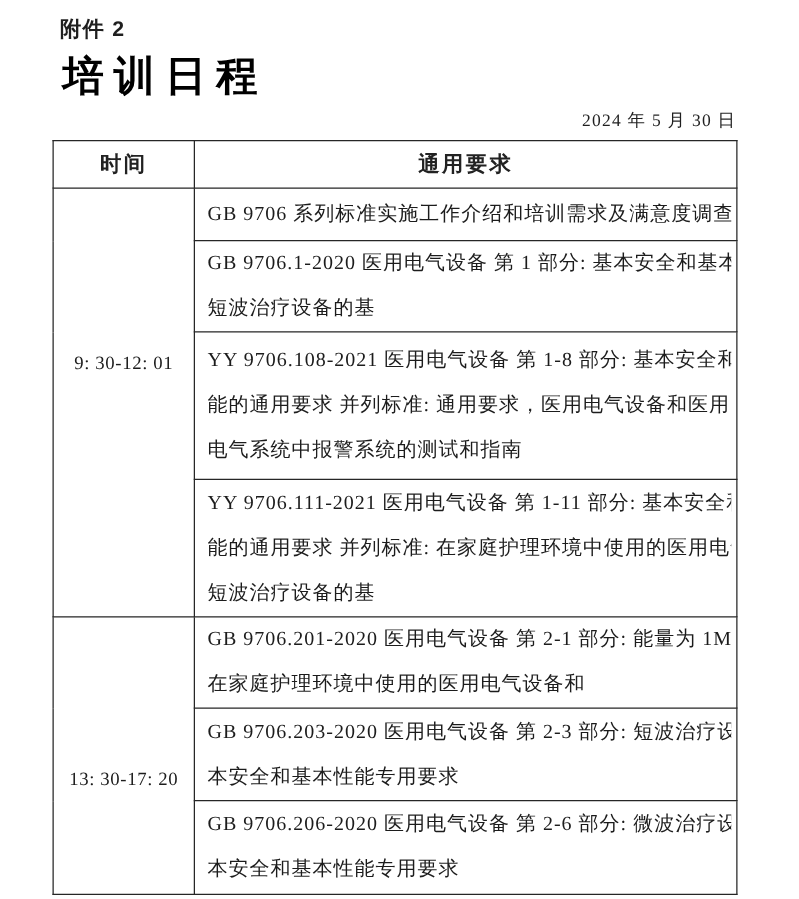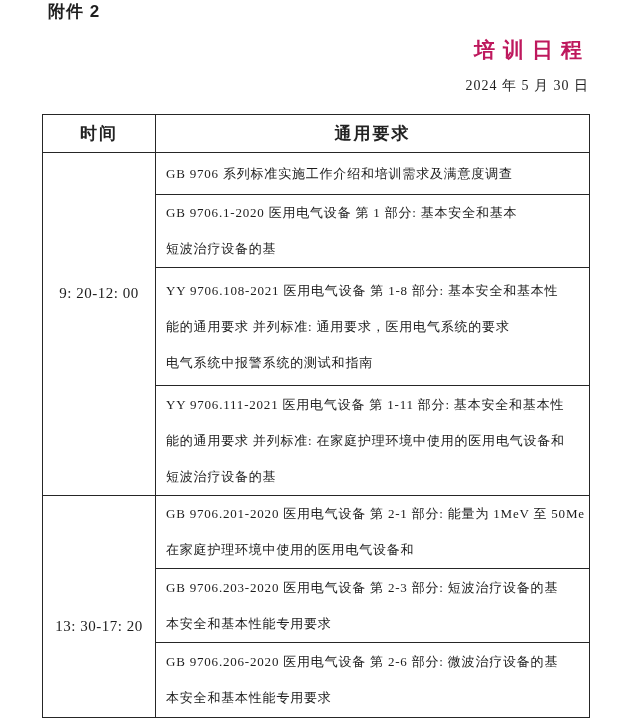--- a/index.html
+++ b/index.html
@@ -5,49 +5,49 @@
   * { margin: 0; padding: 0; box-sizing: border-box; }
   html, body { background: #ffffff; }
   body {
     width: 639px; height: 719px;
     font-family: "Liberation Serif", "DejaVu Serif", serif;
     color: #1c1c1c;
     overflow: hidden;
   }
   .page {
     width: 639px; height: 719px;
-    padding-left: 42px; padding-right: 49px; padding-top: 0;
+    padding-left: 42px; padding-right: 49px; padding-top: 12px;
     background: #ffffff;
   }
   .attachment {
     font-family: "Liberation Sans", "DejaVu Sans", sans-serif;
     font-weight: bold;
     font-size: 17px;
     line-height: 24px;
     padding-left: 6px;
     letter-spacing: 1px;
     color: #1f1f1f;
   }
   .title {
-    text-align: right;
-    font-size: 21px;
+    text-align: left;
+    font-size: 33px;
     font-weight: bold;
     letter-spacing: 8px;
     text-indent: 8px;
     line-height: 34px;
     margin-top: 9px;
-    color: #be185d;
+    color: #000000;
   }
   .date {
     text-align: right;
     font-size: 14px;
     letter-spacing: 1px;
     line-height: 19px;
     margin-top: 9px;
-    margin-bottom: 19px;
+    margin-bottom: 5px;
     padding-right: 1px;
     color: #1f1f1f;
   }
   table.schedule {
     width: 548px;
     border-collapse: collapse;
     table-layout: fixed;
   }
   table.schedule col.c-time { width: 113px; }
   table.schedule th, table.schedule td {
@@ -70,21 +70,21 @@
     letter-spacing: 0.5px;
     white-space: nowrap;
     color: #1c1c1c;
   }
   td.time-morning { padding-bottom: 62px; }
   td.time-afternoon { padding-top: 40px; }
   td.content-cell {
     vertical-align: middle;
     padding-left: 10px;
     padding-right: 4px;
-    font-size: 13px;
+    font-size: 16px;
     letter-spacing: 0.8px;
     color: #1c1c1c;
     overflow: hidden;
   }
   .cell-line {
     line-height: 36px;
     white-space: nowrap;
     overflow: hidden;
   }
   tr.rh42  { height: 42px; }
@@ -111,37 +111,37 @@
         <col class="c-content">
       </colgroup>
 
     <tbody>
         <tr>
       <th>时间</th>
       <th>通用要求</th>
     </tr>
 
     <tr class="rh42">
-      <td class="time-cell time-morning" rowspan="4">9: 20-12: 00</td>
+      <td class="time-cell time-morning" rowspan="4">9: 30-12: 01</td>
       <td class="content-cell">
         <div class="cell-line">GB 9706 系列标准实施工作介绍和培训需求及满意度调查</div>
       </td>
     </tr>
 
     <tr class="rh72">
       <td class="content-cell">
         <div class="cell-line">GB 9706.1-2020 医用电气设备 第 1 部分: 基本安全和基本</div>
         <div class="cell-line">短波治疗设备的基</div>
       </td>
     </tr>
 
     <tr class="rh118">
       <td class="content-cell">
         <div class="cell-line">YY 9706.108-2021 医用电气设备 第 1-8 部分: 基本安全和基本性</div>
-        <div class="cell-line">能的通用要求 并列标准: 通用要求，医用电气系统的要求</div>
+        <div class="cell-line">能的通用要求 并列标准: 通用要求，医用电气设备和医用</div>
         <div class="cell-line">电气系统中报警系统的测试和指南</div>
       </td>
     </tr>
 
     <tr class="rh110">
       <td class="content-cell">
         <div class="cell-line">YY 9706.111-2021 医用电气设备 第 1-11 部分: 基本安全和基本性</div>
         <div class="cell-line">能的通用要求 并列标准: 在家庭护理环境中使用的医用电气设备和</div>
         <div class="cell-line">短波治疗设备的基</div>
       </td>

